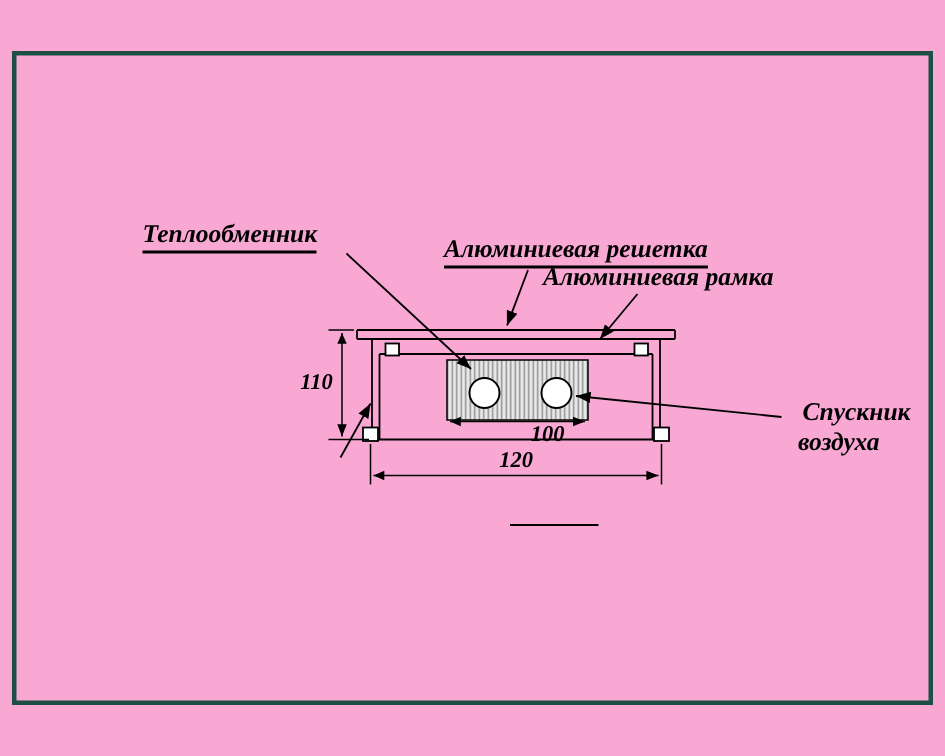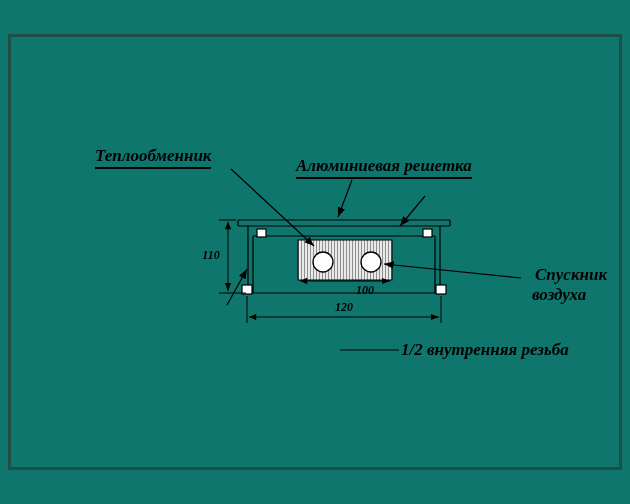--- a/index.html
+++ b/index.html
@@ -1,19 +1,19 @@
 <!DOCTYPE html>
 <html><head>
 <meta charset="utf-8">
 <style>
   html,body { margin:0; padding:0; background:#ffffff; }
   .canvas {
     position:relative;
     width:630px; height:504px;
-    background:#0f766e;
+    background:#f9a8d4;
     font-family:"Liberation Serif", serif;
     overflow:hidden;
   }
   .frame {
     position:absolute;
     left:8px; top:34px;
     width:614px; height:436px;
     box-sizing:border-box;
     border:3px solid #1e4f45;
   }
@@ -30,21 +30,21 @@
     white-space:nowrap;
   }
   .underline {
     border-bottom:2px solid #000;
     padding-bottom:1px;
   }
   .dim {
     position:absolute;
     font-style:italic;
     font-weight:700;
-    font-size:12px;
+    font-size:15px;
     line-height:13px;
     color:#000;
     text-align:center;
   }
   .two-line { line-height:21px; }
 </style>
 </head>
 <body>
 
 <div class="canvas">
@@ -113,24 +113,24 @@
       <line x1="521" y1="278" x2="384" y2="264" marker-end="url(#arrE)"></line>
       <line x1="227" y1="305" x2="247" y2="269" marker-end="url(#arrE)"></line>
       <line x1="340" y1="350" x2="399" y2="350"></line>
     </g>
   </svg>
 
   <div class="lbl underline" style="left:95px; top:146px;">Теплообменник</div>
 
   <div class="lbl underline" style="left:296px; top:156px;">Алюминиевая решетка</div>
 
+  <div class="lbl" style="left:362px; top:175px;">Алюминиевая рамка</div>
 
   <div class="lbl" style="left:535px; top:265px;">Спускник</div>
   <div class="lbl" style="left:532px; top:285px;font-family:Liberation Serif, serif;">воздуха</div>
 
 
-  <div class="lbl" style="left:401px; top:340px;">1/2 внутренняя резьба</div>
 
   <div class="dim" style="left:196px; top:249px; width:30px;">110</div>
   <div class="dim" style="left:330px; top:284px; width:30px;margin-left:20px;">100</div>
   <div class="dim" style="left:329px; top:301px; width:30px;">120</div>
 
 </div>
 
 </body></html>

